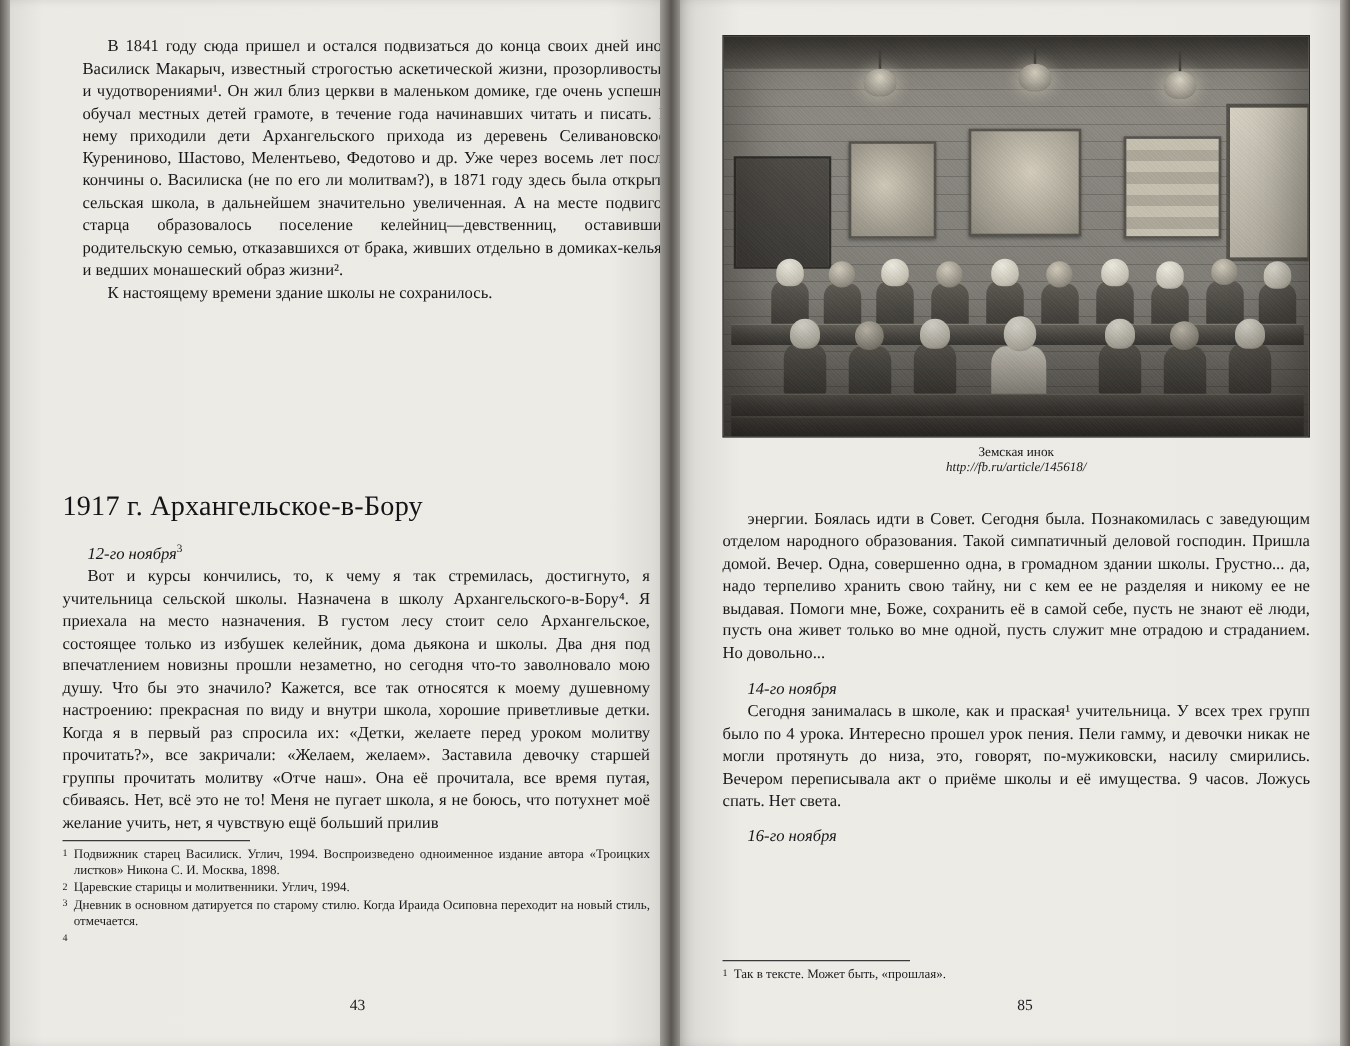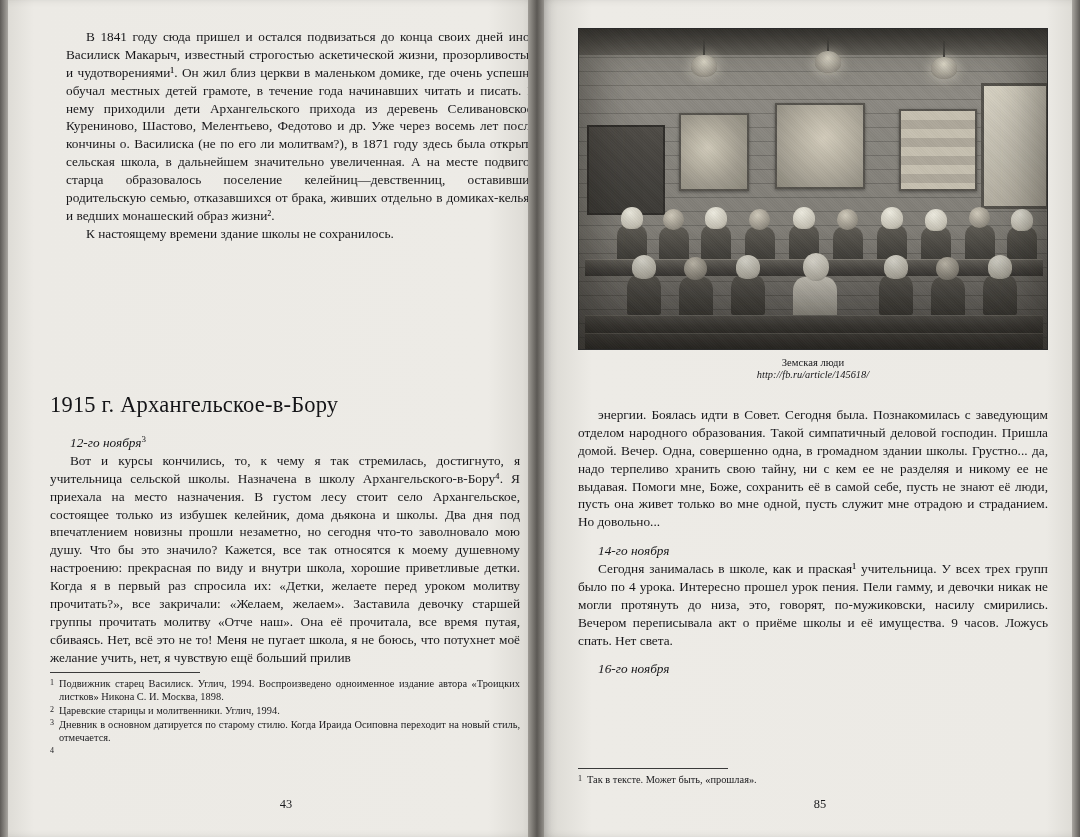--- a/index.html
+++ b/index.html
@@ -276,21 +276,21 @@
   <div class="edge-left"></div>
   <div class="edge-right"></div>
 
   <div class="page page-left"></div>
 
   <div class="body-col" id="left-main">
     <p>В 1841 году сюда пришел и остался подвизаться до конца своих дней инок Василиск Макарыч, известный строгостью аскетической жизни, прозорливостью и чудотворениями¹. Он жил близ церкви в маленьком домике, где очень успешно обучал местных детей грамоте, в течение года начинавших читать и писать. К нему приходили дети Архангельского прихода из деревень Селивановское, Курениново, Шастово, Мелентьево, Федотово и др. Уже через восемь лет после кончины о. Василиска (не по его ли молитвам?), в 1871 году здесь была открыта сельская школа, в дальнейшем значительно увеличенная. А на месте подвигов старца образовалось поселение келейниц—девственниц, оставивших родительскую семью, отказавшихся от брака, живших отдельно в домиках-кельях и ведших монашеский образ жизни².</p>
     <p>К настоящему времени здание школы не сохранилось.</p>
   </div>
 
-  <div class="chapter-title">1915 г. Архангельское-в-Бору</div>
+  <div class="chapter-title">1917 г. Архангельское-в-Бору</div>
 
   <div class="body-col" id="left-diary">
     <p class="date-head"><span>12-го ноября</span><sup>3</sup></p>
     <p>Вот и курсы кончились, то, к чему я так стремилась, достигнуто, я учительница сельской школы. Назначена в школу Архангельского-в-Бору⁴. Я приехала на место назначения. В густом лесу стоит село Архангельское, состоящее только из избушек келейник, дома дьякона и школы. Два дня под впечатлением новизны прошли незаметно, но сегодня что-то заволновало мою душу. Что бы это значило? Кажется, все так относятся к моему душевному настроению: прекрасная по виду и внутри школа, хорошие приветливые детки. Когда я в первый раз спросила их: «Детки, желаете перед уроком молитву прочитать?», все закричали: «Желаем, желаем». Заставила девочку старшей группы прочитать молитву «Отче наш». Она её прочитала, все время путая, сбиваясь. Нет, всё это не то! Меня не пугает школа, я не боюсь, что потухнет моё желание учить, нет, я чувствую ещё больший прилив</p>
   </div>
 
   <div class="footnotes" id="left-footnotes">
     <div class="rule"></div>
     <p><sup>1</sup><span>Подвижник старец Василиск. Углич, 1994. Воспроизведено одноименное издание автора «Троицких листков» Никона С. И. Москва, 1898.</span></p>
     <p><sup>2</sup><span>Царевские старицы и молитвенники. Углич, 1994.</span></p>
@@ -361,21 +361,21 @@
 
         <div class="desk" style="left:6px; top:286px; width:458px; height:18px;"></div>
         <div class="desk" style="left:6px; top:304px; width:458px; height:18px; background: linear-gradient(to bottom, #5b5852, #2f2d2a);"></div>
 
         <div class="floorshade"></div>
         <div class="grain"></div>
         <div class="vignette"></div>
       </div>
     </div>
     <div class="figcaption">
-      <span>Земская люди</span>
+      <span>Земская инок</span>
       <span class="src">http://fb.ru/article/145618/</span>
     </div>
   </div>
 
   <div class="body-col" id="right-main">
     <p>энергии. Боялась идти в Совет. Сегодня была. Познакомилась с заведующим отделом народного образования. Такой симпатичный деловой господин. Пришла домой. Вечер. Одна, совершенно одна, в громадном здании школы. Грустно... да, надо терпеливо хранить свою тайну, ни с кем ее не разделяя и никому ее не выдавая. Помоги мне, Боже, сохранить её в самой себе, пусть не знают её люди, пусть она живет только во мне одной, пусть служит мне отрадою и страданием. Но довольно...</p>
     <div class="gap"></div>
     <p class="date-head">14-го ноября</p>
     <p>Сегодня занималась в школе, как и праская¹ учительница. У всех трех групп было по 4 урока. Интересно прошел урок пения. Пели гамму, и девочки никак не могли протянуть до низа, это, говорят, по-мужиковски, насилу смирились. Вечером переписывала акт о приёме школы и её имущества. 9 часов. Ложусь спать. Нет света.</p>
     <div class="gap"></div>

